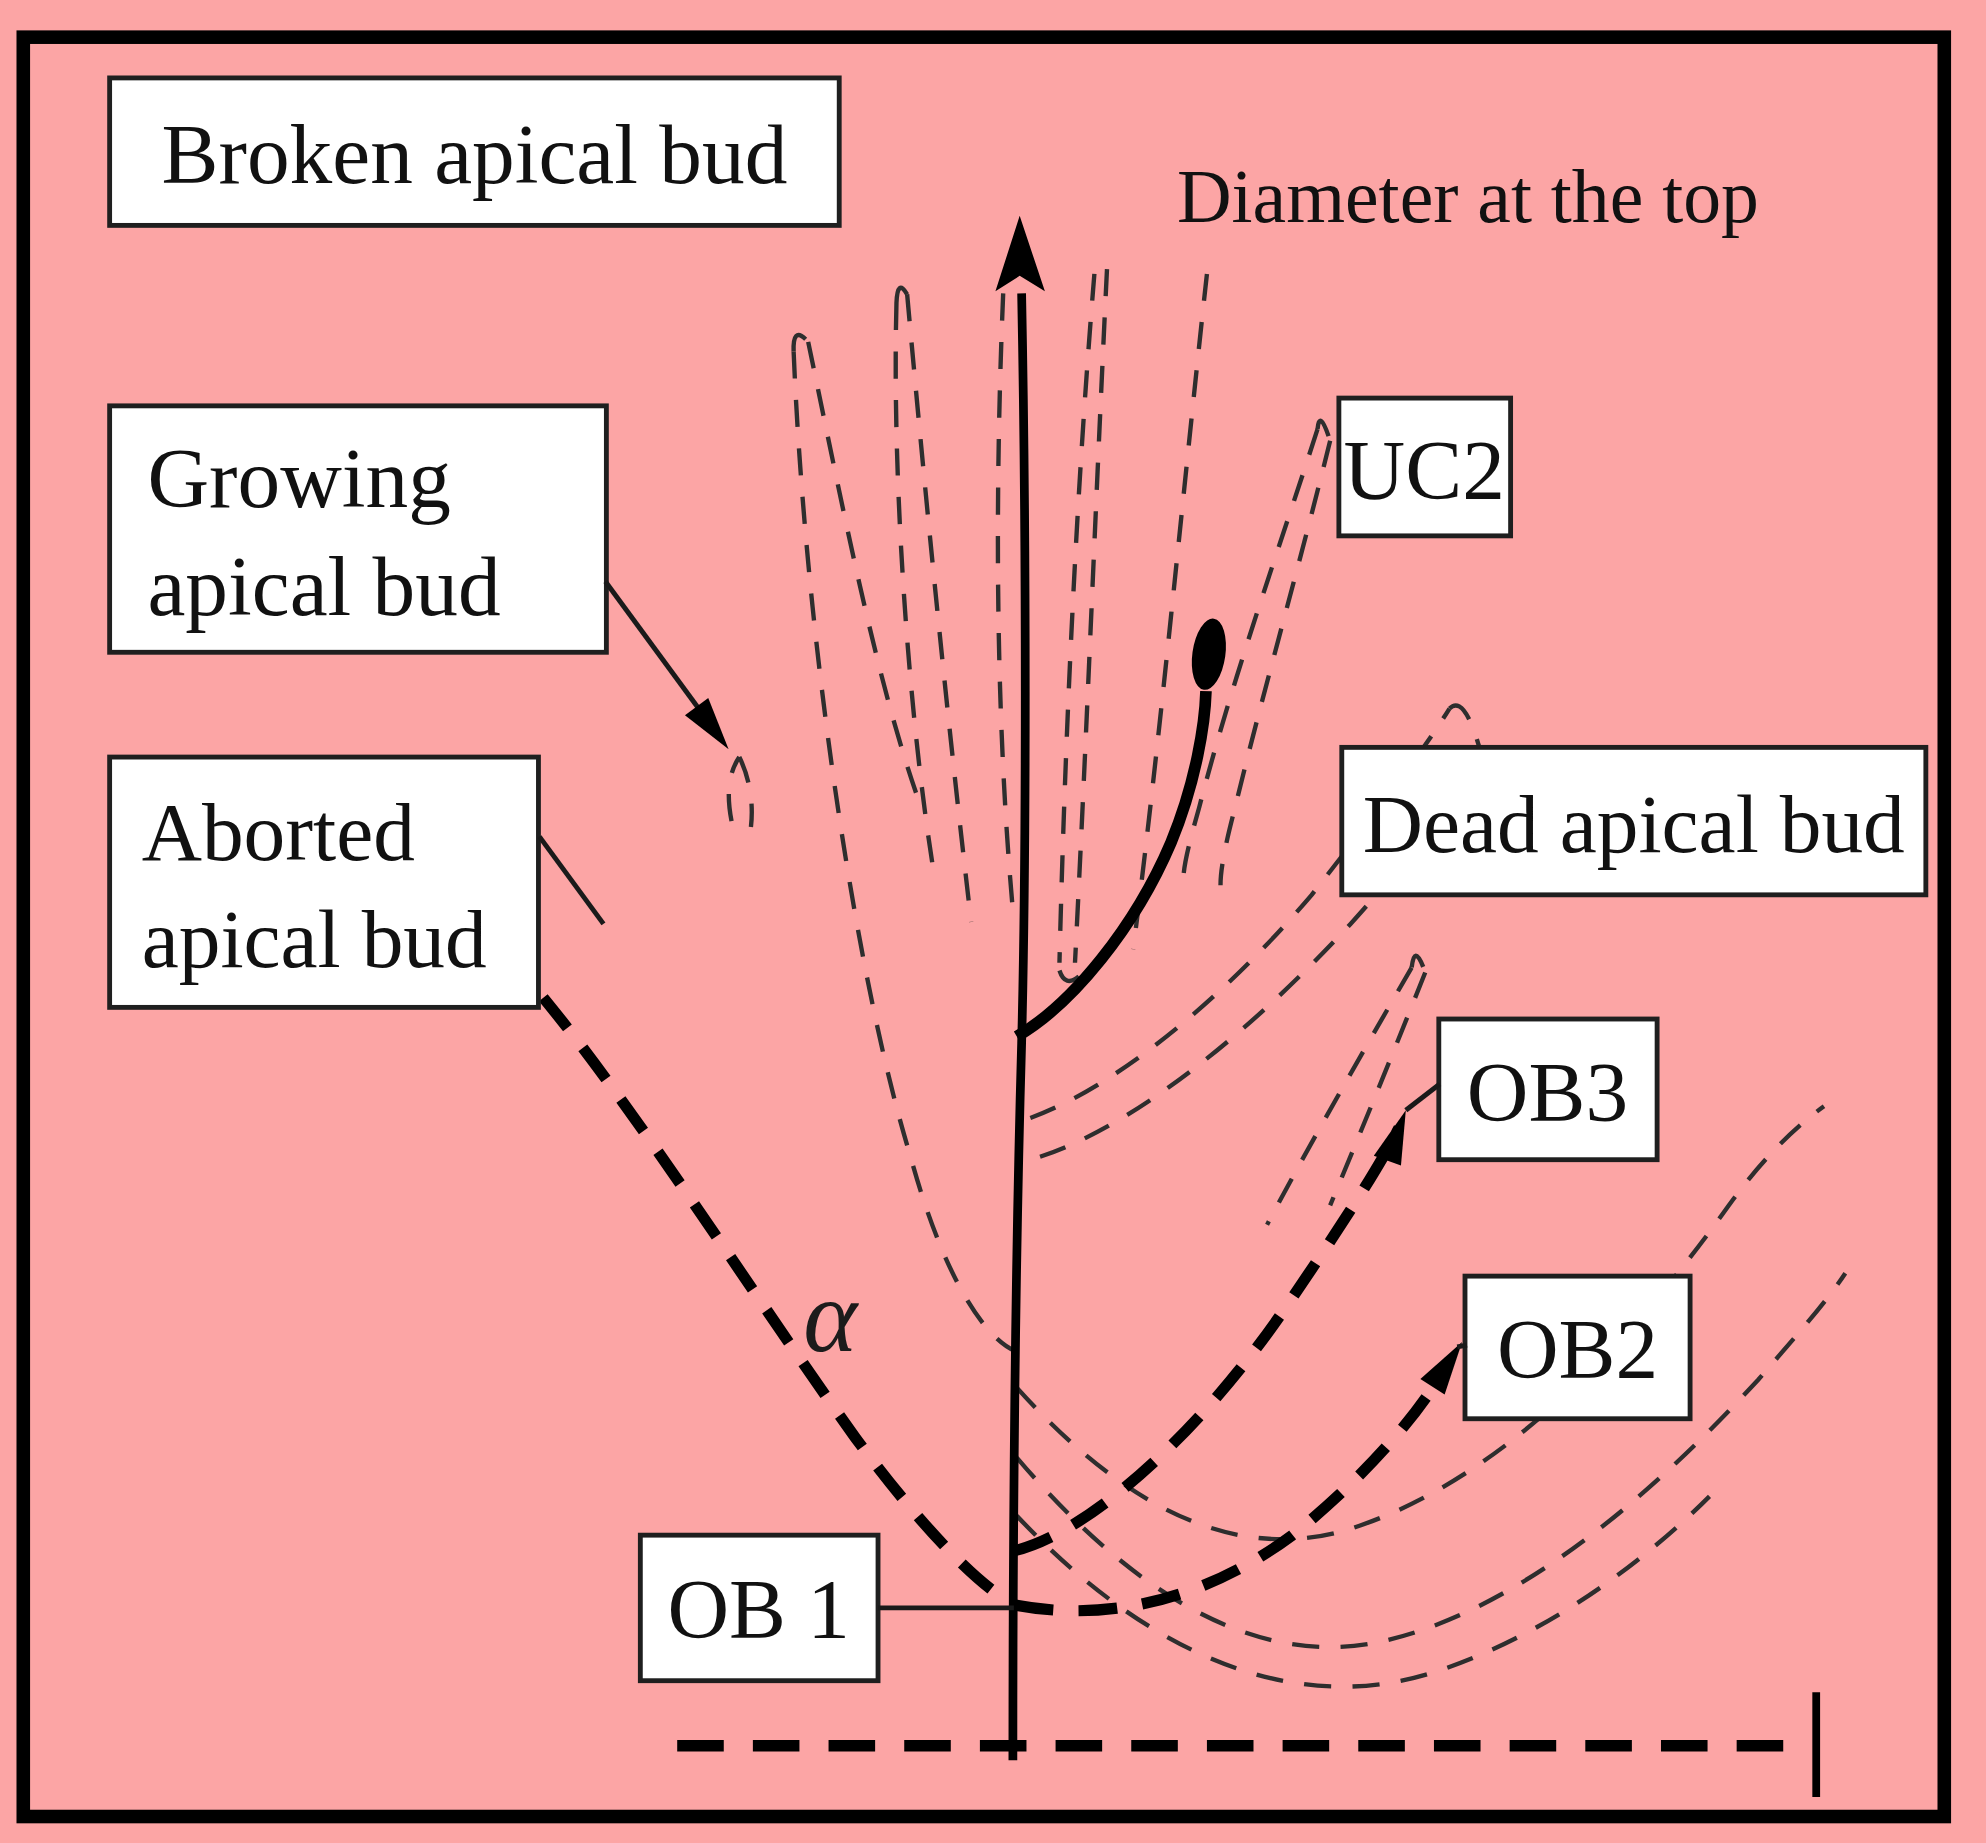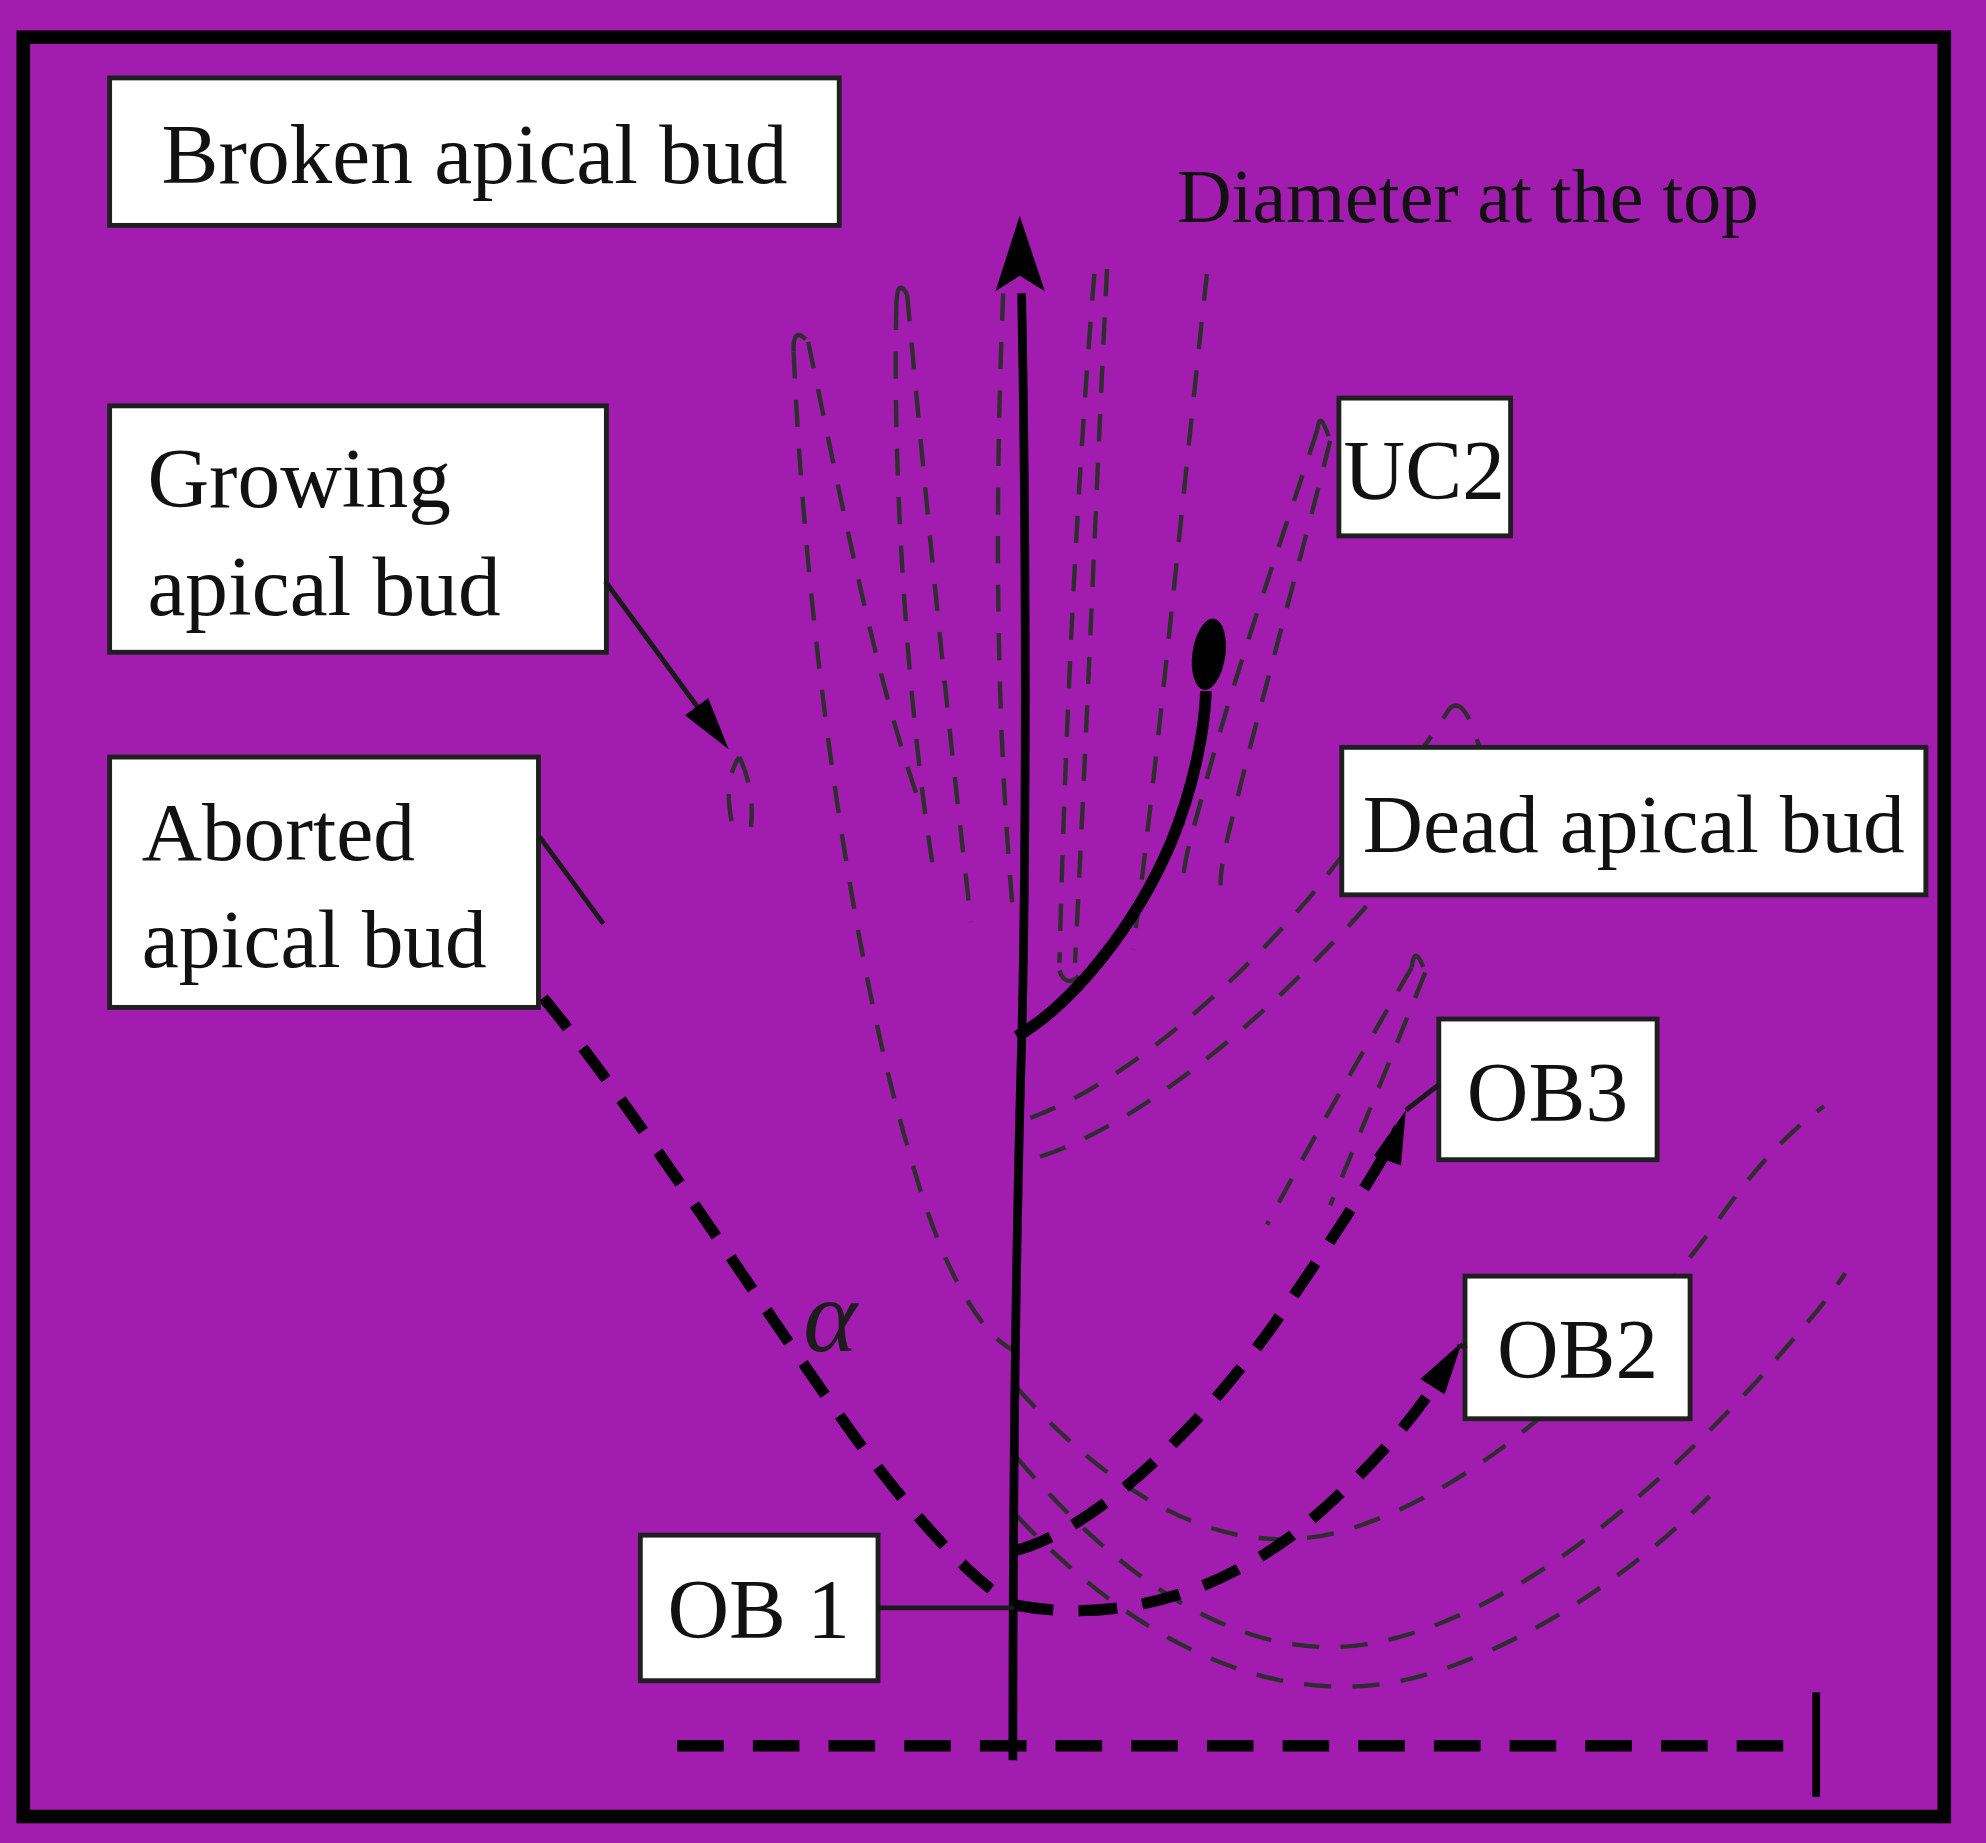--- a/index.html
+++ b/index.html
@@ -1,17 +1,17 @@
 <!DOCTYPE html>
 <html><head>
 <meta charset="utf-8">
 <style>
   html,body{margin:0;padding:0;background:#e8e8e8;}
   .page{
-    width:1986px;height:1844px;position:relative;background:#a21caf;
+    width:1986px;height:1844px;position:relative;background:#fca5a5;
     font-family:"Liberation Serif","DejaVu Serif",serif;
     overflow:hidden;
   }
   svg{position:absolute;left:0;top:0;}
   .boxlabel{font-size:88px;fill:#111111;}
   .boxlabel-small{font-size:86px;fill:#111111;}
   .plainlabel{font-size:78px;fill:#111111;}
   .alpha{font-size:106px;font-style:italic;fill:#1c1c1c;}
   .lbox{fill:#ffffff;stroke:#1f1f1f;stroke-width:5;}
   .thin-dash{fill:none;stroke:#2e2e2e;stroke-width:4.5;stroke-dasharray:28 22;}

